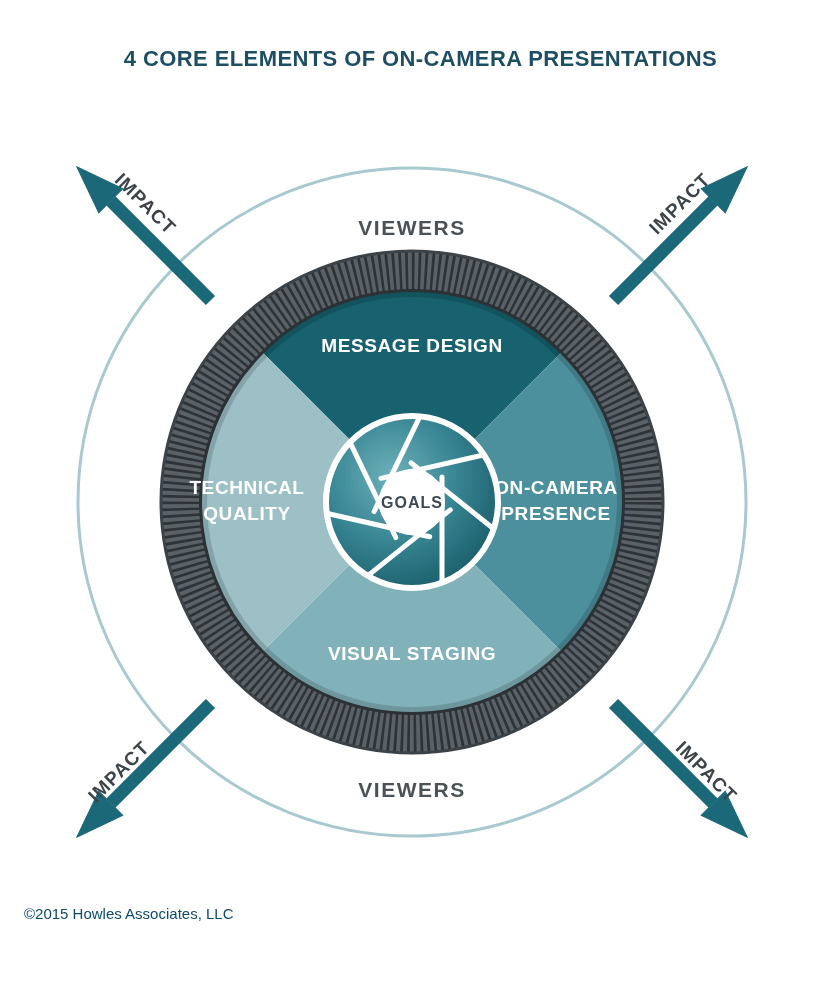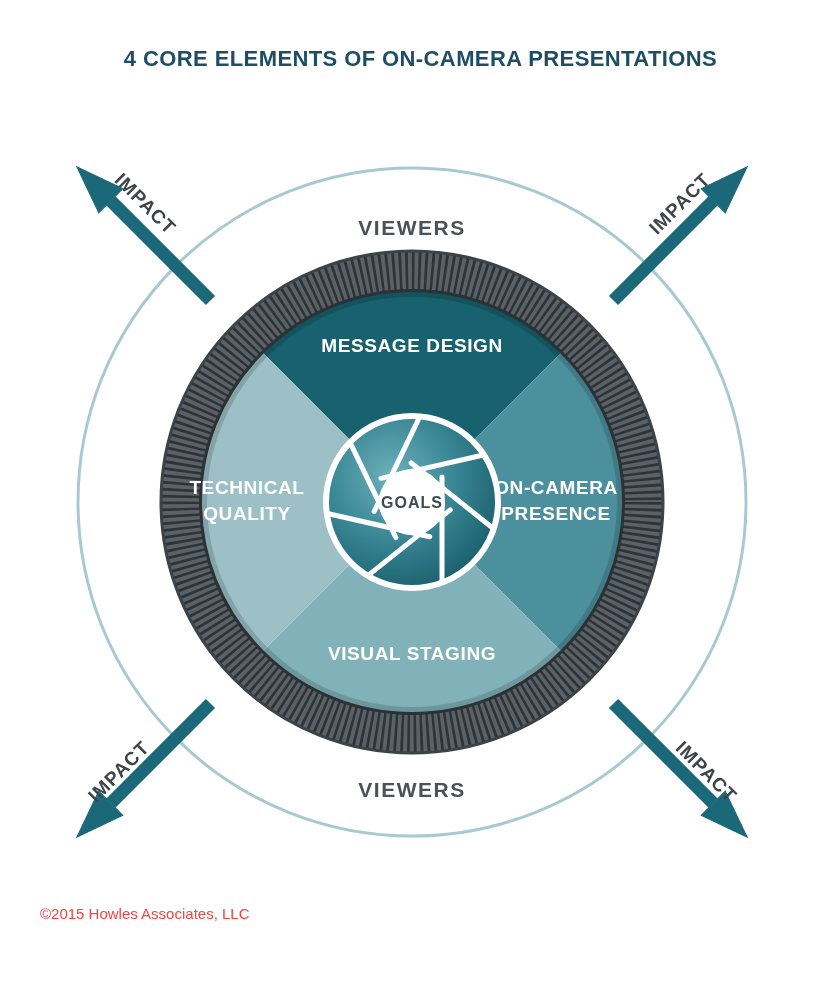--- a/index.html
+++ b/index.html
@@ -11,21 +11,21 @@
     overflow:hidden;
   }
   .title{
     position:absolute;top:46px;left:8px;width:100%;
     margin:0;text-align:center;
     font-size:22px;font-weight:bold;letter-spacing:0.4px;
     color:#1d4e63;
   }
   .copyright{
     position:absolute;left:24px;top:905px;
-    font-size:15px;color:#ef4444;margin-left:16px;
+    font-size:15px;color:#0c4a6e;
   }
   svg{position:absolute;top:0;left:0;}
   .q-label{fill:#ffffff;font-size:19px;font-weight:bold;letter-spacing:0.6px;text-anchor:middle;}
   .viewers{fill:#4a5257;font-size:21px;font-weight:bold;letter-spacing:1.5px;text-anchor:middle;}
   .impact{fill:#3d4449;font-size:19px;font-weight:bold;letter-spacing:1px;text-anchor:middle;}
   .goals{fill:#3d4a52;font-size:16px;font-weight:bold;letter-spacing:1px;text-anchor:middle;}
 </style>
 </head>
 <body>
 

